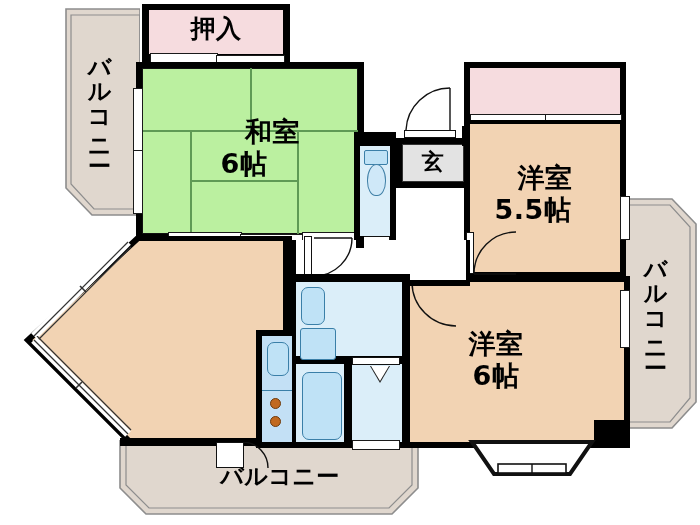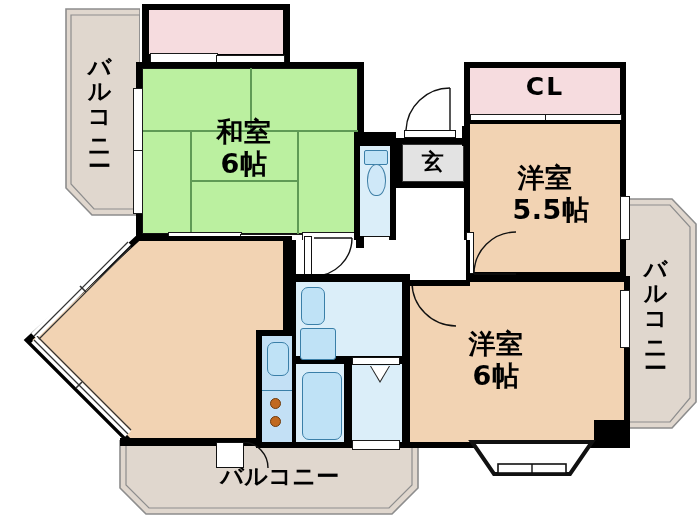--- a/index.html
+++ b/index.html
@@ -83,33 +83,34 @@
   <div class="abs" style="left:118px;top:440px;width:302px;height:78px;">
     <svg width="302" height="78" viewBox="0 0 302 78">
       <polygon points="2,0 300,0 300,48 274,74 28,74 2,48" fill="#e0d7ce" stroke="#8d8d8d" stroke-width="1.6"></polygon>
       <polygon points="8,4 294,4 294,45 271,68 31,68 8,45" fill="none" stroke="#8d8d8d" stroke-width="1.2"></polygon>
     </svg>
     <div class="lbl" style="left:82px;top:24px;width:160px;font-size:23px;">バルコニー</div>
   </div>
 
   <div class="abs f-wall" style="left:142px;top:4px;width:148px;height:62px;"></div>
   <div class="abs f-closet" style="left:149px;top:10px;width:134px;height:44px;"></div>
+  <div class="lbl lbl-mid" style="left:149px;top:16px;width:134px;">押入</div>
 
   <div class="sld" style="left:150px;top:53px;width:66px;height:9px;"></div>
   <div class="sld" style="left:216px;top:55px;width:67px;height:9px;"></div>
 
   <div class="abs f-wall" style="left:136px;top:62px;width:228px;height:178px;"></div>
   <div class="abs f-tatami ol" style="left:142px;top:68px;width:216px;height:166px;"></div>
 
   <div class="seam" style="left:142px;top:130px;width:216px;height:1.6px;"></div>
   <div class="seam" style="left:250px;top:68px;width:1.6px;height:62px;"></div>
   <div class="seam" style="left:190px;top:130px;width:1.6px;height:104px;"></div>
   <div class="seam" style="left:297px;top:130px;width:1.6px;height:104px;"></div>
   <div class="seam" style="left:190px;top:180px;width:107px;height:1.6px;"></div>
-  <div class="lbl lbl-big" style="left:188px;top:118px;width:112px;">和室</div>
+  <div class="lbl lbl-big" style="left:188px;top:118px;width:112px;text-align:right;">和室</div>
   <div class="lbl lbl-big" style="left:188px;top:150px;width:112px;">6帖</div>
 
   <div class="sld" style="left:133px;top:88px;width:8px;height:62px;"></div>
   <div class="sld" style="left:133px;top:150px;width:8px;height:62px;"></div>
 
   <div class="sld" style="left:168px;top:232px;width:72px;height:9px;"></div>
   <div class="sld" style="left:240px;top:234px;width:62px;height:9px;"></div>
   <div class="sld" style="left:302px;top:232px;width:56px;height:9px;"></div>
 
   <div style="position:absolute;left:22px;top:236px;width:266px;height:208px;">
@@ -155,33 +156,32 @@
   <div class="abs f-white" style="left:404px;top:130px;width:52px;height:8px;border:1.4px solid #111;"></div>
   <div style="position:absolute;left:404px;top:86px;width:52px;height:46px;">
     <svg width="52" height="46" viewBox="0 0 52 46">
       <path d="M2 44 A44 44 0 0 1 46 2" fill="none" stroke="#111" stroke-width="1.4"></path>
       <line x1="46" y1="2" x2="46" y2="44" stroke="#111" stroke-width="1.4"></line>
     </svg>
   </div>
 
   <div class="abs f-wall" style="left:464px;top:62px;width:162px;height:64px;"></div>
   <div class="abs f-closet" style="left:470px;top:68px;width:150px;height:46px;"></div>
-  <div class="lbl lbl-cl" style="left:470px;top:74px;width:150px;">CL</div>
 
   <div class="sld" style="left:470px;top:114px;width:75px;height:9px;"></div>
   <div class="sld" style="left:545px;top:114px;width:75px;height:9px;"></div>
   <div class="tri-o" style="left:477px;top:124px;"></div>
   <div class="tri" style="left:478px;top:124px;"></div>
   <div class="tri-o" style="left:573px;top:124px;"></div>
   <div class="tri" style="left:574px;top:124px;"></div>
 
   <div class="abs f-wall" style="left:464px;top:120px;width:162px;height:158px;"></div>
   <div class="abs f-room" style="left:470px;top:124px;width:150px;height:148px;"></div>
   <div class="lbl lbl-big" style="left:470px;top:164px;width:150px;">洋室</div>
-  <div class="lbl lbl-big" style="left:476px;top:196px;width:150px;">5.5帖</div>
+  <div class="lbl lbl-big" style="left:458px;top:196px;width:150px;">5.5帖</div>
 
   <div class="abs f-white" style="left:466px;top:232px;width:8px;height:42px;border:1.4px solid #111;"></div>
   <div style="position:absolute;left:474px;top:230px;width:44px;height:46px;">
     <svg width="44" height="46" viewBox="0 0 44 46">
       <path d="M0 44 A42 42 0 0 1 42 2" fill="none" stroke="#111" stroke-width="1.4"></path>
       <line x1="0" y1="44" x2="42" y2="44" stroke="#111" stroke-width="1.4"></line>
     </svg>
   </div>
 
   <div class="sld" style="left:620px;top:196px;width:8px;height:42px;"></div>

